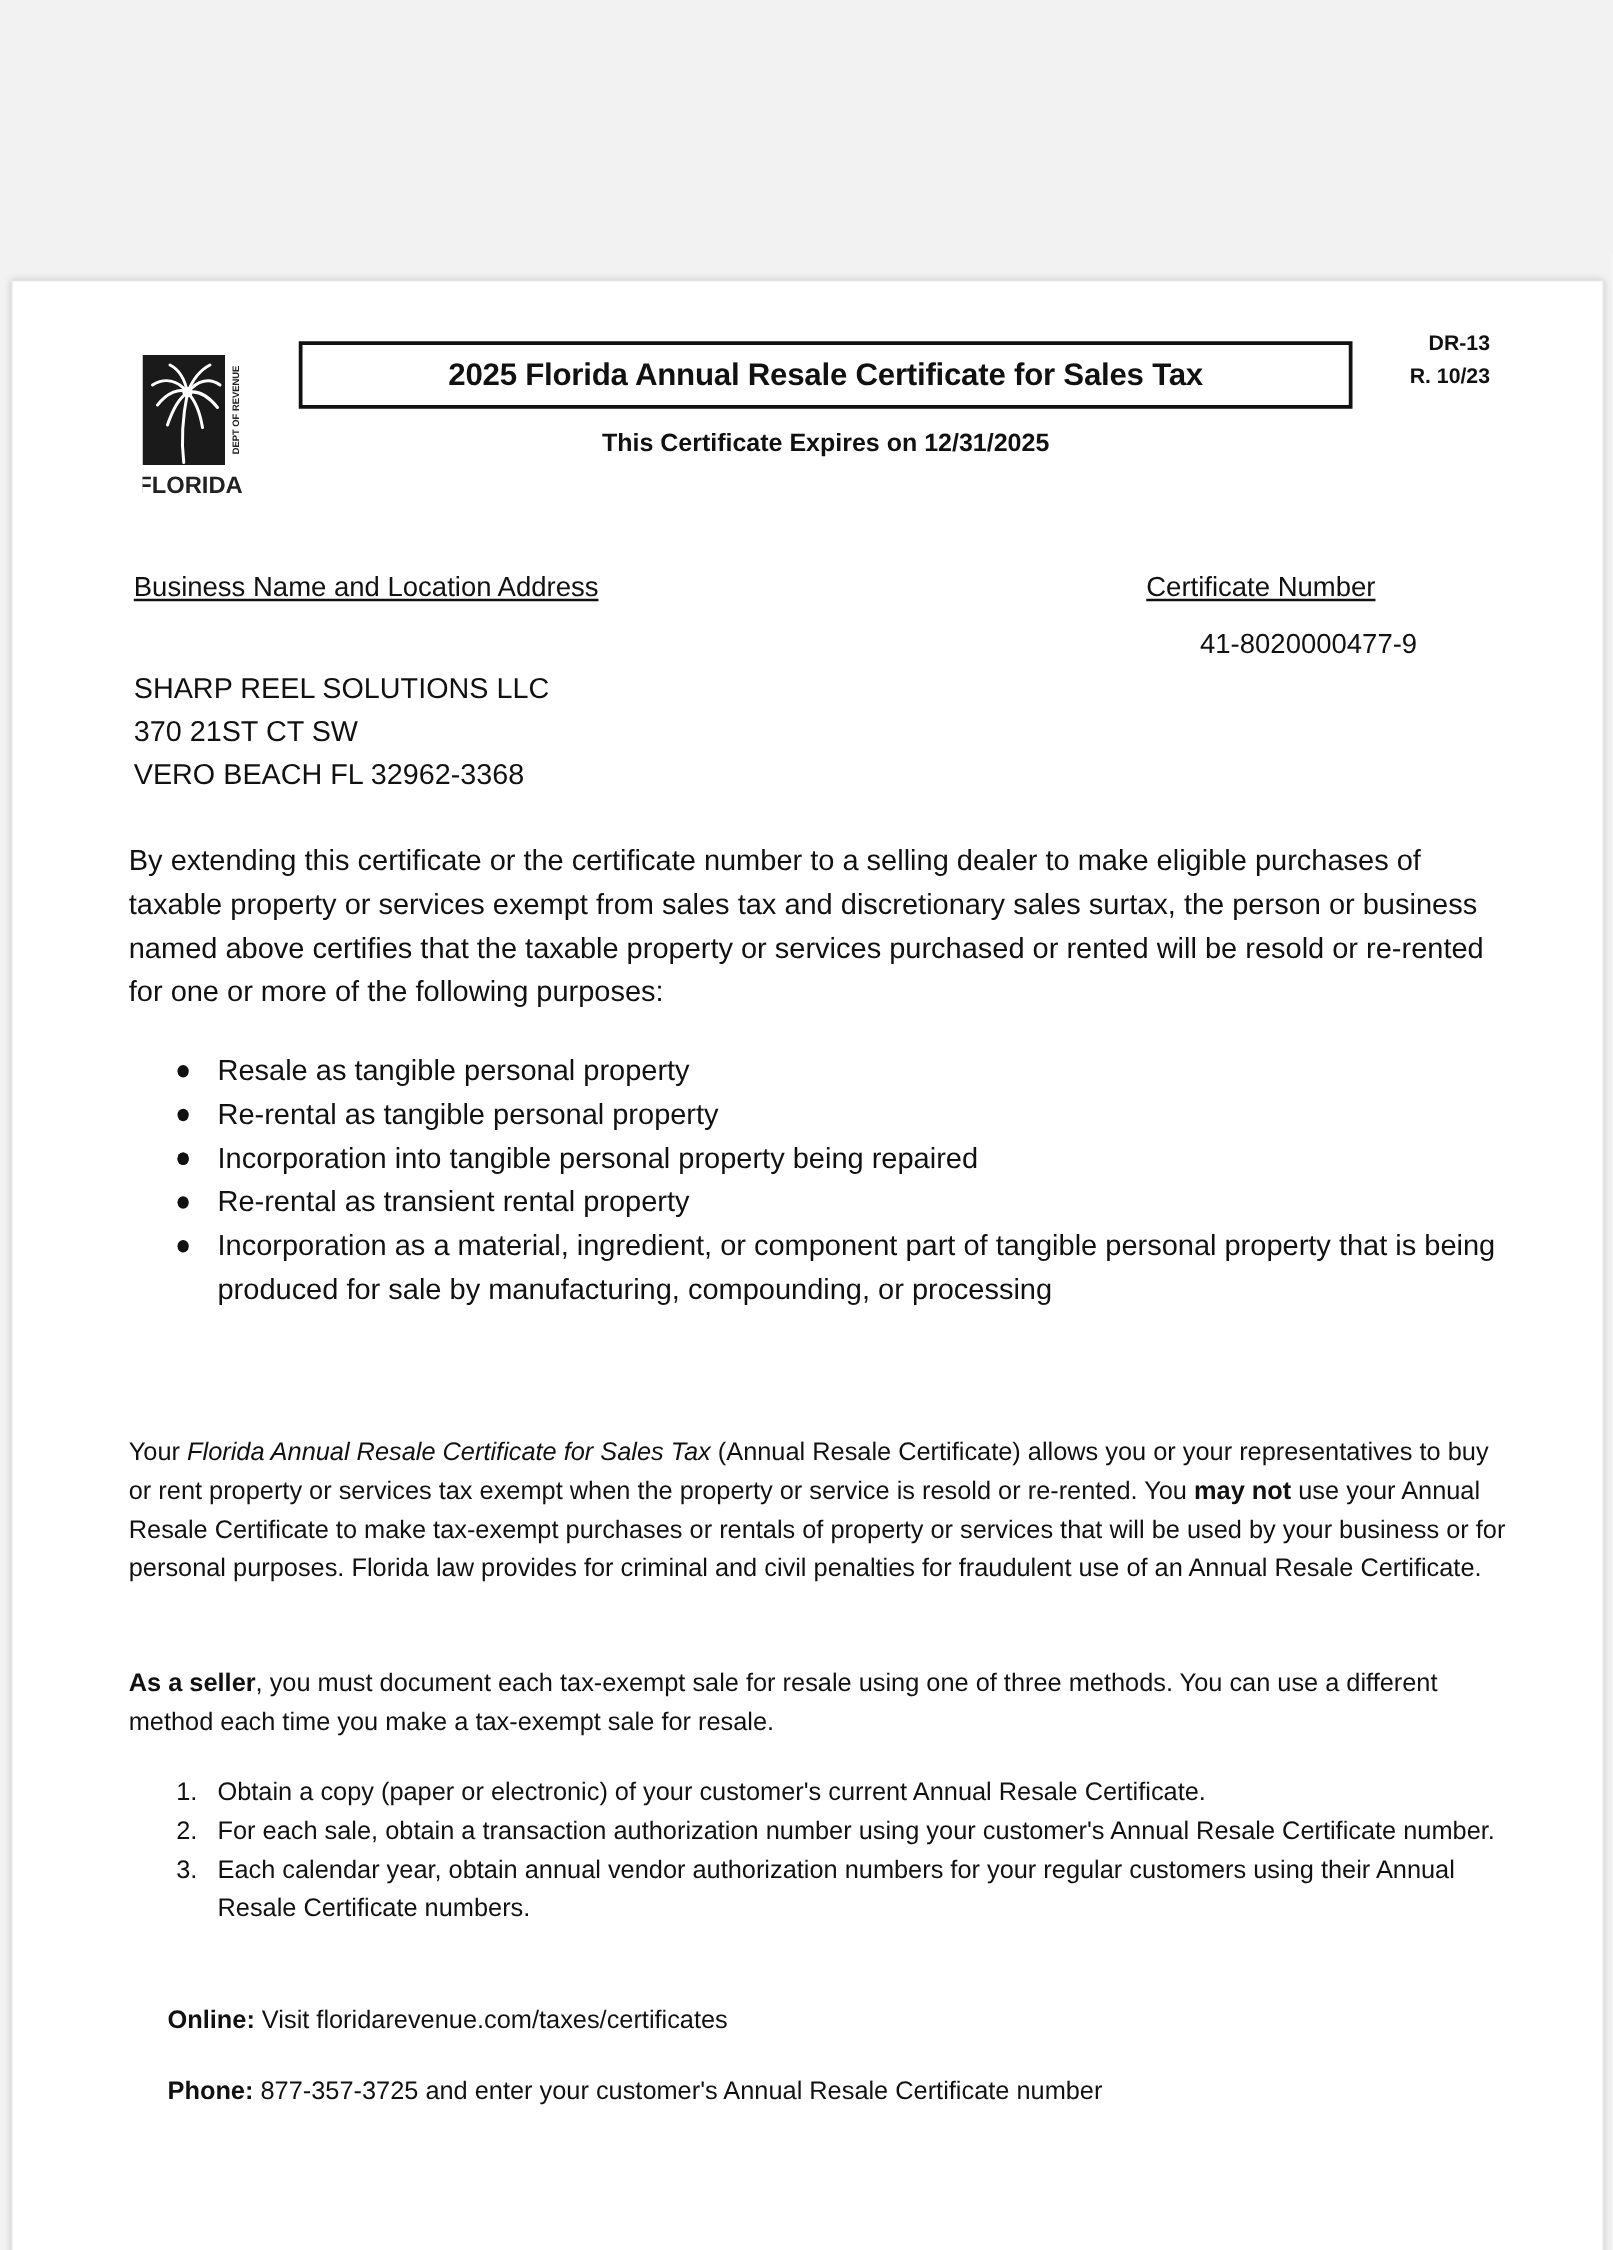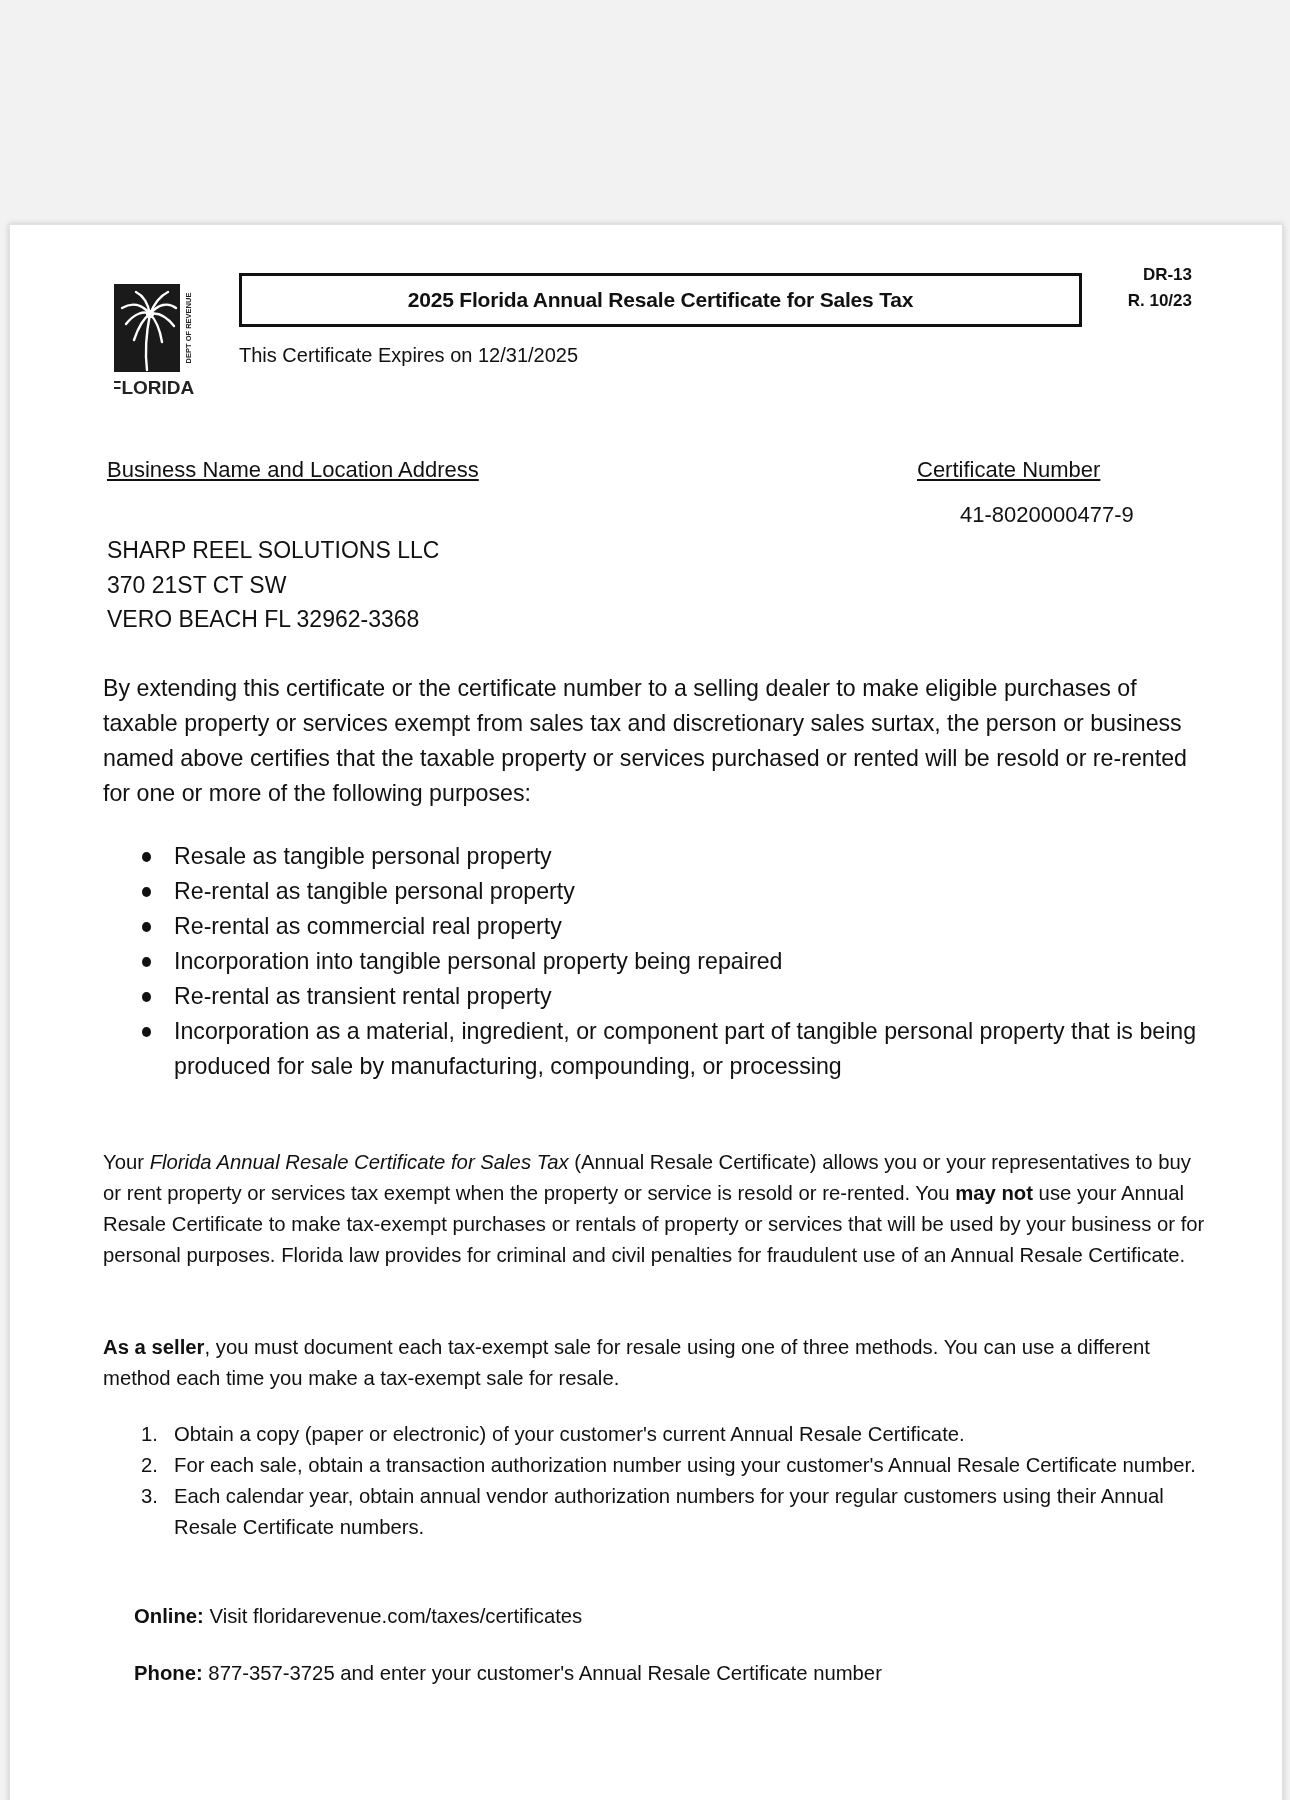--- a/index.html
+++ b/index.html
@@ -16,23 +16,23 @@
     background: #fff;
     box-shadow: 0 0 6px rgba(0,0,0,0.18);
     border: 1px solid #e2e2e2;
   }
   .abs { position: absolute; }
   .logo { left: 104px; top: 59px; width: 86px; height: 116px; }
   .title-box {
     left: 229px; top: 48px; width: 843px; height: 54px;
     border: 3px solid #111; box-sizing: border-box;
     display: flex; align-items: center; justify-content: center;
-    font-weight: bold; font-size: 21px; letter-spacing: -0.2px;
+    font-weight: bold; font-size: 25px; letter-spacing: -0.2px;
   }
-  .expires { left: 229px; top: 119px; width: 843px; text-align: left; font-weight: normal; font-size: 20px; }
+  .expires { left: 229px; top: 119px; width: 843px; text-align: center; font-weight: bold; font-size: 20px; }
   .formno { left: 1090px; top: 37px; width: 92px; text-align: right; font-weight: bold; font-size: 17px; line-height: 26px; }
   .label-u { text-decoration: underline; font-size: 22px; }
   .biz-label { left: 97px; top: 232px; }
   .cert-label { left: 907px; top: 232px; }
   .cert-num { left: 950px; top: 277px; font-size: 22px; }
   .address { left: 97px; top: 308px; font-size: 23px; line-height: 34.5px; }
   .intro { left: 93px; top: 446px; width: 1100px; font-size: 23.2px; line-height: 35px; }
   .bullets { left: 93px; top: 614px; width: 1110px; margin: 0; padding: 0; list-style: none; font-size: 23.2px; line-height: 35px; }
   .bullets li { position: relative; padding-left: 71px; }
   .bullets li .dot { position: absolute; left: 39px; top: 13px; width: 9px; height: 10px; border-radius: 50%; background: #111; }
@@ -87,21 +87,21 @@
     <div>SHARP REEL SOLUTIONS LLC</div>
     <div>370 21ST CT SW</div>
     <div>VERO BEACH FL 32962-3368</div>
   </div>
 
   <div class="abs intro">By extending this certificate or the certificate number to a selling dealer to make eligible purchases of taxable property or services exempt from sales tax and discretionary sales surtax, the person or business named above certifies that the taxable property or services purchased or rented will be resold or re-rented for one or more of the following purposes:</div>
 
   <ul class="abs bullets">
     <li><span class="dot"></span><span>Resale as tangible personal property</span></li>
     <li><span class="dot"></span><span>Re-rental as tangible personal property</span></li>
-    <li><span class="dot"></span><span>Re-rental as commercial real property</span></li>
+    <li><span class="dot"></span></li>
     <li><span class="dot"></span><span>Incorporation into tangible personal property being repaired</span></li>
     <li><span class="dot"></span><span>Re-rental as transient rental property</span></li>
     <li><span class="dot"></span><span>Incorporation as a material, ingredient, or component part of tangible personal property that is being produced for sale by manufacturing, compounding, or processing</span></li>
   </ul>
 
   <div class="abs para1"><span>Your </span><i>Florida Annual Resale Certificate for Sales Tax</i><span> (Annual Resale Certificate) allows you or your representatives to buy or rent property or services tax exempt when the property or service is resold or re-rented. You </span><b>may not</b><span> use your Annual Resale Certificate to make tax-exempt purchases or rentals of property or services that will be used by your business or for personal purposes. Florida law provides for criminal and civil penalties for fraudulent use of an Annual Resale Certificate.</span></div>
 
   <div class="abs para2"><b>As a seller</b><span>, you must document each tax-exempt sale for resale using one of three methods. You can use a different method each time you make a tax-exempt sale for resale.</span></div>
 
   <ol class="abs steps">

